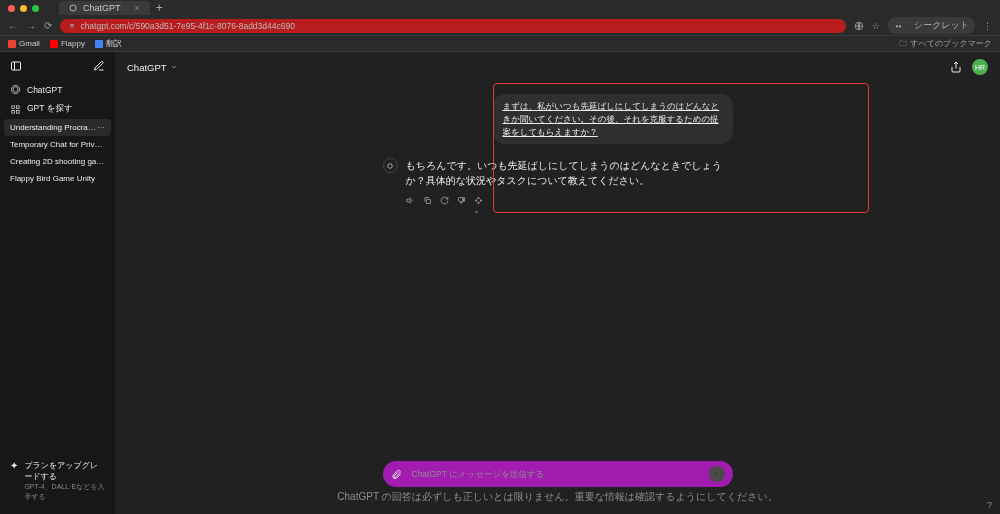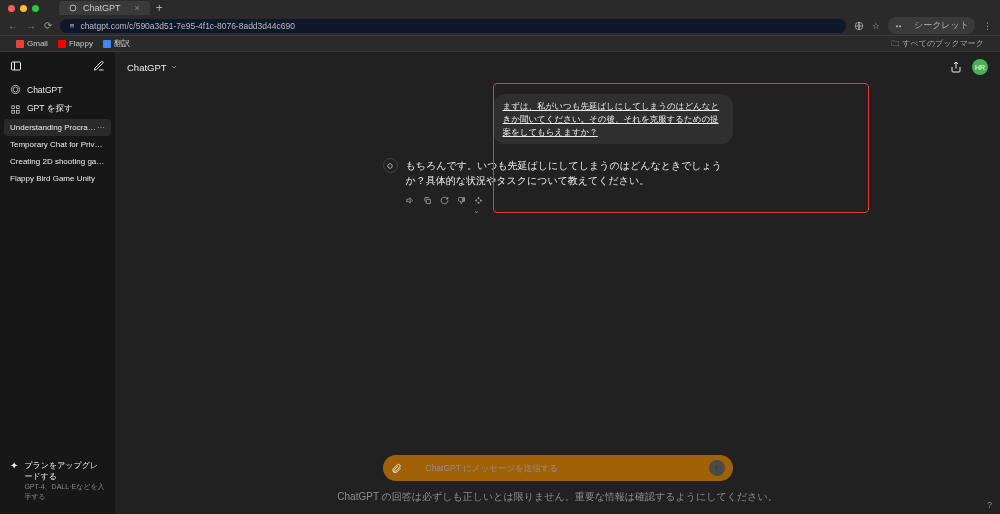--- a/index.html
+++ b/index.html
@@ -10,25 +10,25 @@
     .traffic-light { width: 7px; height: 7px; border-radius: 50%; }
     .tl-red { background: #ff5f57; }
     .tl-yellow { background: #febc2e; }
     .tl-green { background: #28c840; }
     .tab { margin-left: 20px; background: #3a3a3a; padding: 2px 10px; border-radius: 4px 4px 0 0; display: flex; align-items: center; gap: 6px; font-size: 9px; color: #ccc; }
     .tab-close { color: #888; margin-left: 8px; }
     .new-tab { margin-left: 6px; color: #aaa; font-size: 12px; }
     
     .urlbar { height: 20px; background: #2a2a2a; display: flex; align-items: center; padding: 0 8px; gap: 8px; border-bottom: 1px solid #3a3a3a; }
     .nav-btn { color: #999; font-size: 10px; cursor: pointer; }
-    .url-field { flex: 1; background: #0f172a; border-radius: 10px; padding: 2px 8px; font-size: 8.5px; color: #bbb; display: flex; align-items: center; gap: 4px; }
+    .url-field { flex: 1; background: #b91c1c; border-radius: 10px; padding: 2px 8px; font-size: 8.5px; color: #bbb; display: flex; align-items: center; gap: 4px; }
     .url-actions { display: flex; gap: 8px; align-items: center; color: #aaa; font-size: 9px; }
     .incognito-badge { background: #3a3a3a; padding: 2px 6px; border-radius: 8px; display: flex; align-items: center; gap: 11px; }
     
-    .bookmarks { height: 16px; background: #2a2a2a; display: flex; align-items: center; padding: 0 16px; gap: 10px; font-size: 8px; border-bottom: 1px solid #3a3a3a; }
+    .bookmarks { height: 16px; background: #2a2a2a; display: flex; align-items: center; padding: 0 8px; gap: 10px; font-size: 8px; border-bottom: 1px solid #3a3a3a; }
     .bookmark { display: flex; align-items: center; gap: 3px; color: #ccc; }
     .bm-icon { width: 8px; height: 8px; display: inline-block; }
     .bm-red { background: #ea4335; border-radius: 1px; }
     .bm-yt { background: #ff0000; border-radius: 1px; }
     .bm-blue { background: #4285f4; border-radius: 1px; }
     .bookmarks-right { margin-left: auto; color: #aaa; }
     
     .app { display: flex; height: 462px; background: #212121; }
     .sidebar { width: 115px; background: #171717; display: flex; flex-direction: column; padding: 6px 0; }
     .sidebar-top { display: flex; justify-content: space-between; padding: 2px 10px 8px; }
@@ -56,21 +56,21 @@
     .msg-container { max-width: 370px; margin: 0 auto; padding-top: 12px; }
     .user-msg { display: flex; justify-content: flex-end; margin-bottom: 14px; padding-right: 10px; text-decoration: underline; }
     .user-bubble { background: #2f2f2f; border-radius: 12px; padding: 6px 10px; font-size: 8.5px; line-height: 1.5; color: #ececec; max-width: 240px; }
     .assistant-msg { display: flex; gap: 8px; padding: 0 10px; }
     .assistant-avatar { width: 15px; height: 15px; border: 1px solid #444; border-radius: 50%; display: flex; align-items: center; justify-content: center; flex-shrink: 0; font-size: 8px; }
     .assistant-content { font-size: 10px; line-height: 1.5; color: #ececec; }
     .msg-actions { display: flex; gap: 8px; margin-top: 8px; color: #b0b0b0; font-size: 9px; }
     .msg-action { cursor: pointer; }
     
     .input-area { padding: 8px 0 4px; }
-    .input-wrap { max-width: 350px; margin: 6px auto; background: #a16207; border-radius: 16px; padding: 5px 8px; display: flex; align-items: center; gap: 24px; }
+    .input-wrap { max-width: 350px; margin: 0 auto; background: #a21caf; border-radius: 16px; padding: 5px 8px; display: flex; align-items: center; gap: 10px; }
     .input-attach { color: #ececec; font-size: 10px; cursor: pointer; }
     .input-field { flex: 1; background: transparent; border: none; color: #ececec; font-size: 8.5px; outline: none; }
     .input-field::placeholder { color: #8e8e8e; }
     .input-send { width: 16px; height: 16px; border-radius: 50%; background: #4a4a4a; display: flex; align-items: center; justify-content: center; color: #2f2f2f; font-size: 9px; cursor: pointer; }
     .disclaimer { text-align: center; font-size: 10px; color: #8e8e8e; padding: 3px 0 6px; }
     .help-btn { position: absolute; bottom: 4px; right: 8px; color: #8e8e8e; font-size: 9px; }
     
     svg { display: block; }
   </style>
 </head>

